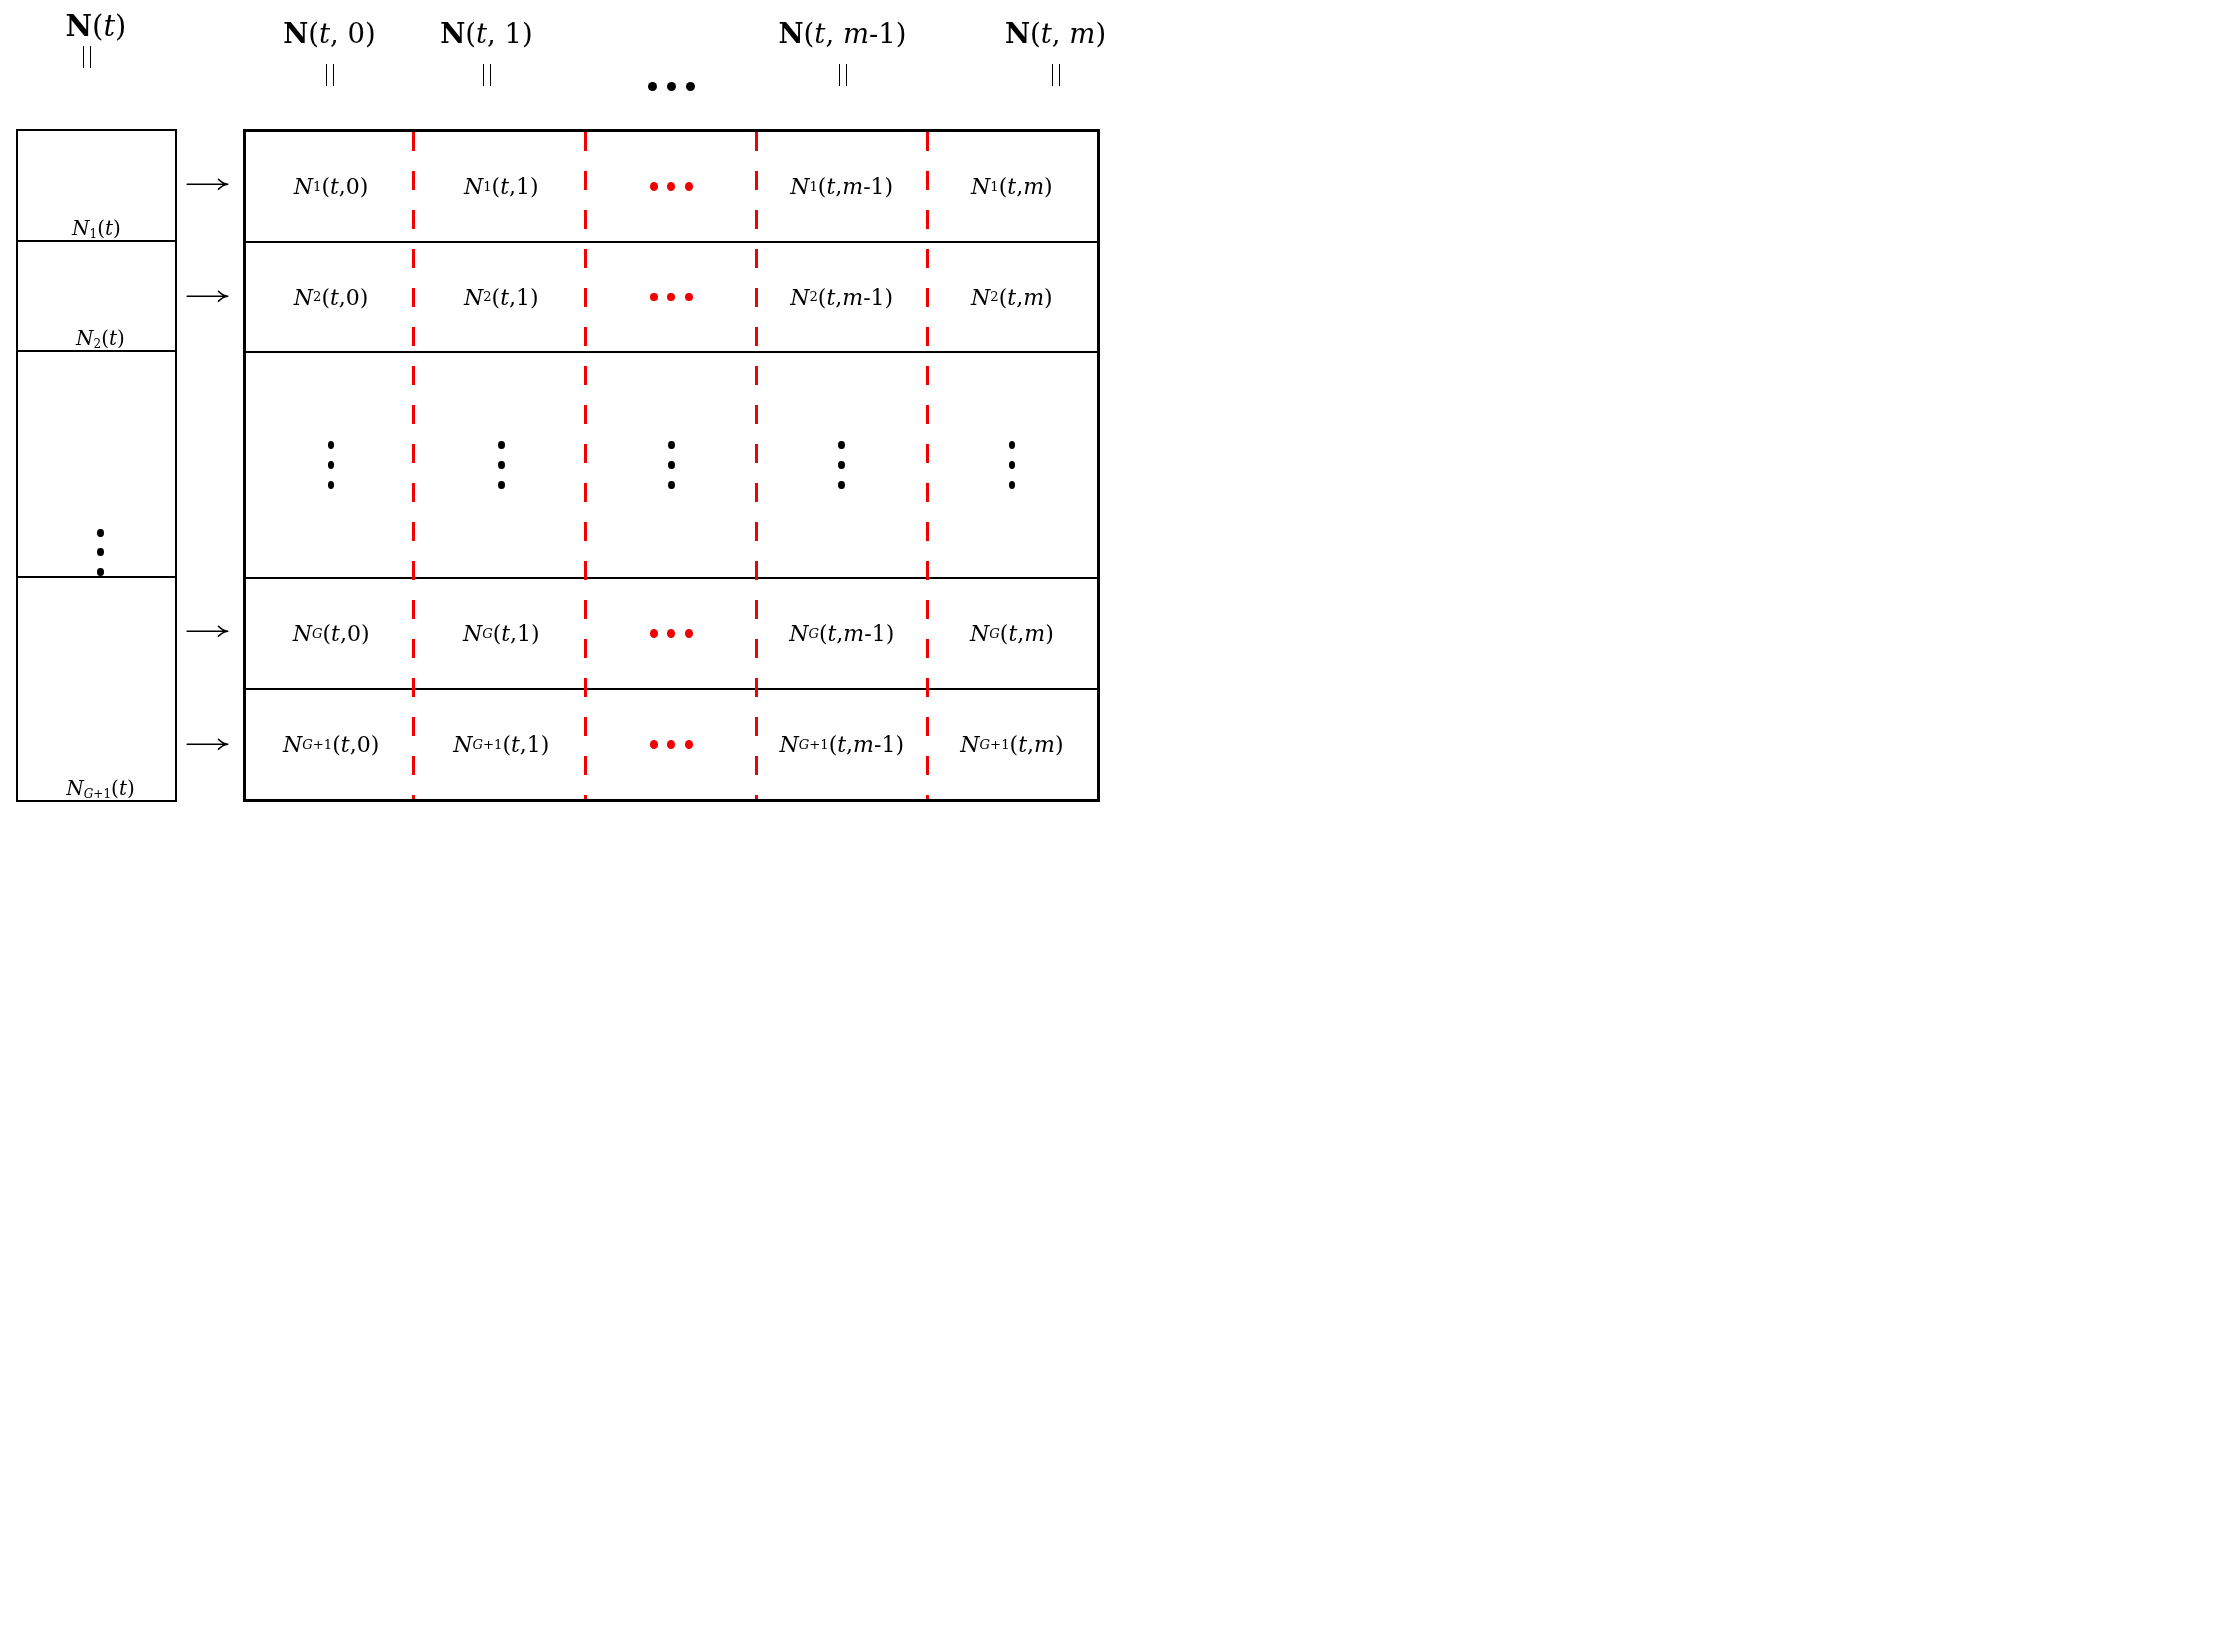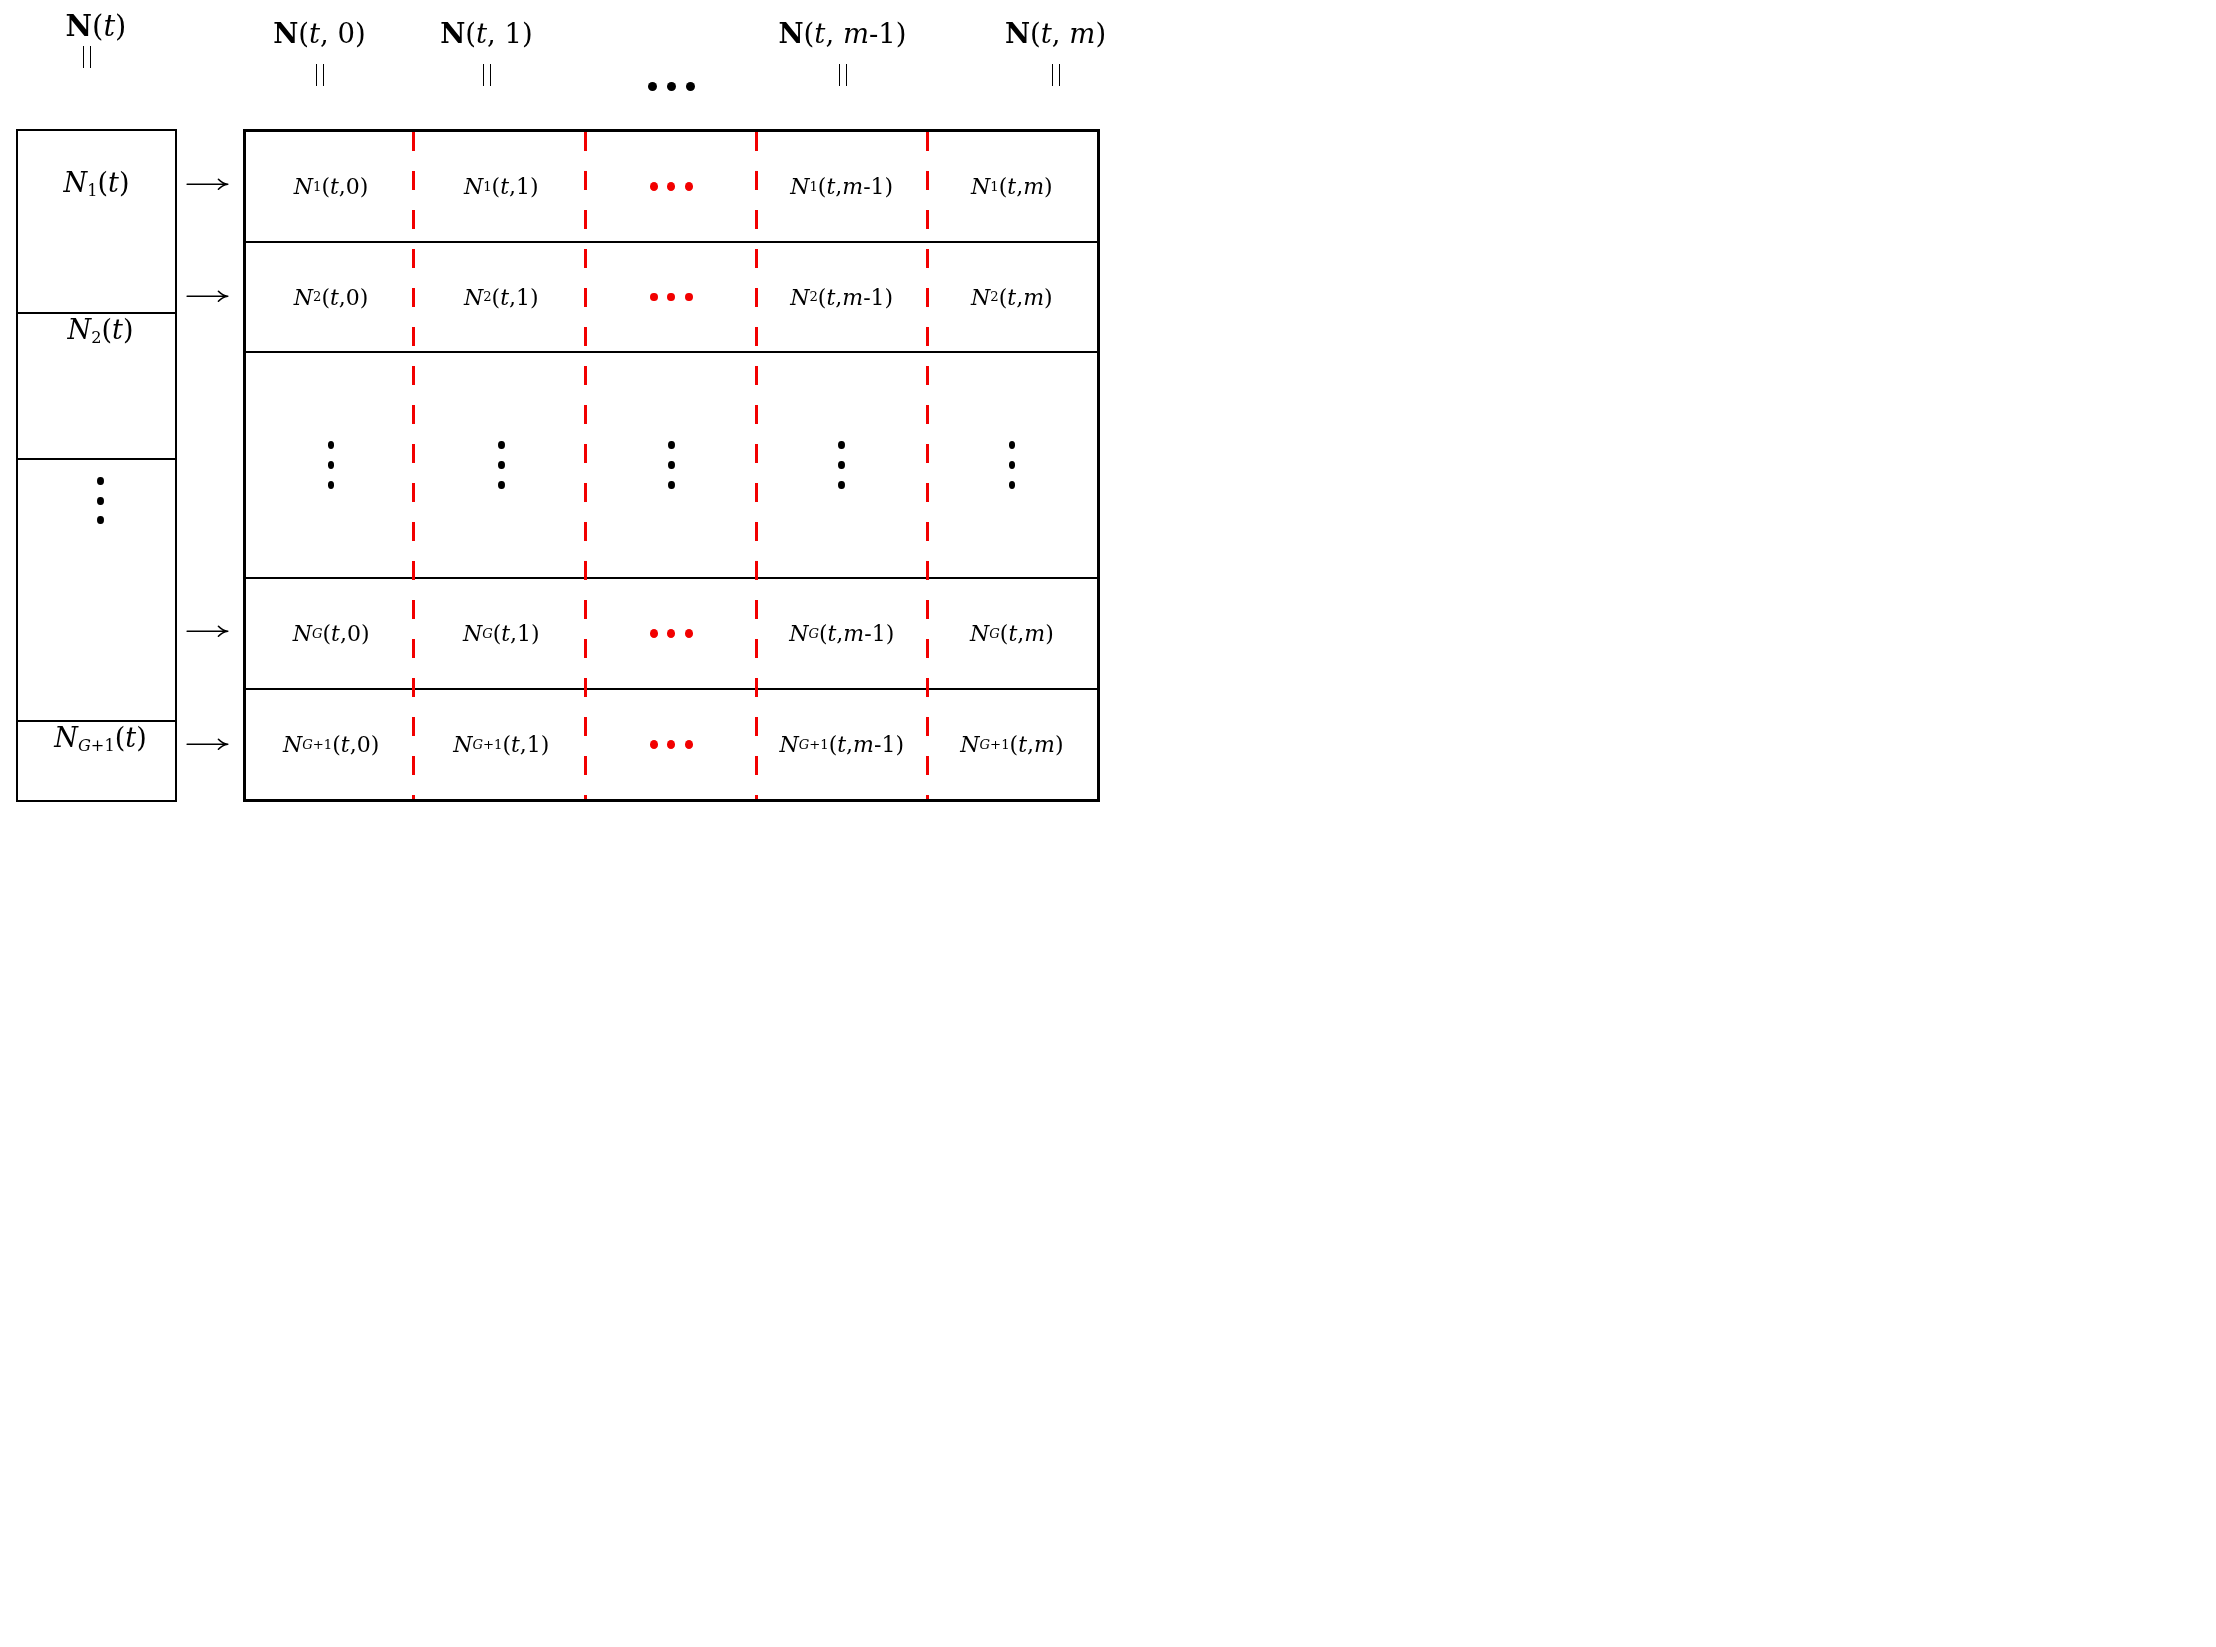--- a/index.html
+++ b/index.html
@@ -10,36 +10,36 @@
     color:#000;
     font-family:"DejaVu Serif","Liberation Serif",serif;
     overflow:hidden;
     --accent:#f20000;
   }
   
   .main-head{position:absolute;left:27.5px;top:10px;width:137px;text-align:center;}
   .main-head .chtext{font-size:29px;line-height:1.15;}
   .colhead{position:absolute;top:17.4px;width:159px;text-align:center;}
   .colhead .chtext{font-size:27.5px;line-height:1.2;height:35px;}
-  .c1{left:240px}.c2{left:407px}.c3{left:592px}.c4{left:763px}.c5{left:976px}
+  .c1{left:250px}.c2{left:407px}.c3{left:592px}.c4{left:763px}.c5{left:976px}
   .dots-head .chtext{height:auto;padding-top:48px;}
   .dbar-wrap{margin-top:11.6px;height:23px;}
   .main-head .dbar-wrap{margin-top:2.9px;margin-right:19px;}
   .dbar{display:inline-block;width:8px;height:22px;
         border-left:1.8px solid #000;border-right:1.8px solid #000;box-sizing:border-box;}
   
   .v{font-style:italic;}
   .b{font-weight:700;font-style:normal;}
   sub.s{font-size:0.6em;vertical-align:-0.25em;line-height:0;}
   
   .vecbox{position:absolute;left:16px;top:129px;width:161px;height:673px;
           border:2.9px solid #000;box-sizing:border-box;
           display:flex;flex-direction:column;}
-  .vrow{display:flex;align-items:flex-start;justify-content:center;
-        font-size:27px;box-sizing:border-box;margin-top:36px;}
+  .vrow{display:flex;align-items:flex-end;justify-content:center;
+        font-size:20px;box-sizing:border-box;}
   .vrow + .vrow{border-top:2.9px solid #000;padding-left:8px;}
   .h1{flex:0 0 109px}.h2{flex:0 0 110px}.h3{flex:0 0 226px}.h4{flex:0 0 111px}.h5{flex:1 1 auto}
   
   .arrow-slot{position:absolute;left:182px;width:51px;height:16px;text-align:center;}
   .a1{top:177px}.a2{top:289px}.a4{top:624px}.a5{top:737px}
   
   .dtable{position:absolute;left:243px;top:129px;width:857px;height:673px;
           border:3.6px solid #000;box-sizing:border-box;
           display:flex;flex-direction:column;}
   .trow{display:grid;grid-template-columns:repeat(5,1fr);box-sizing:border-box;}

